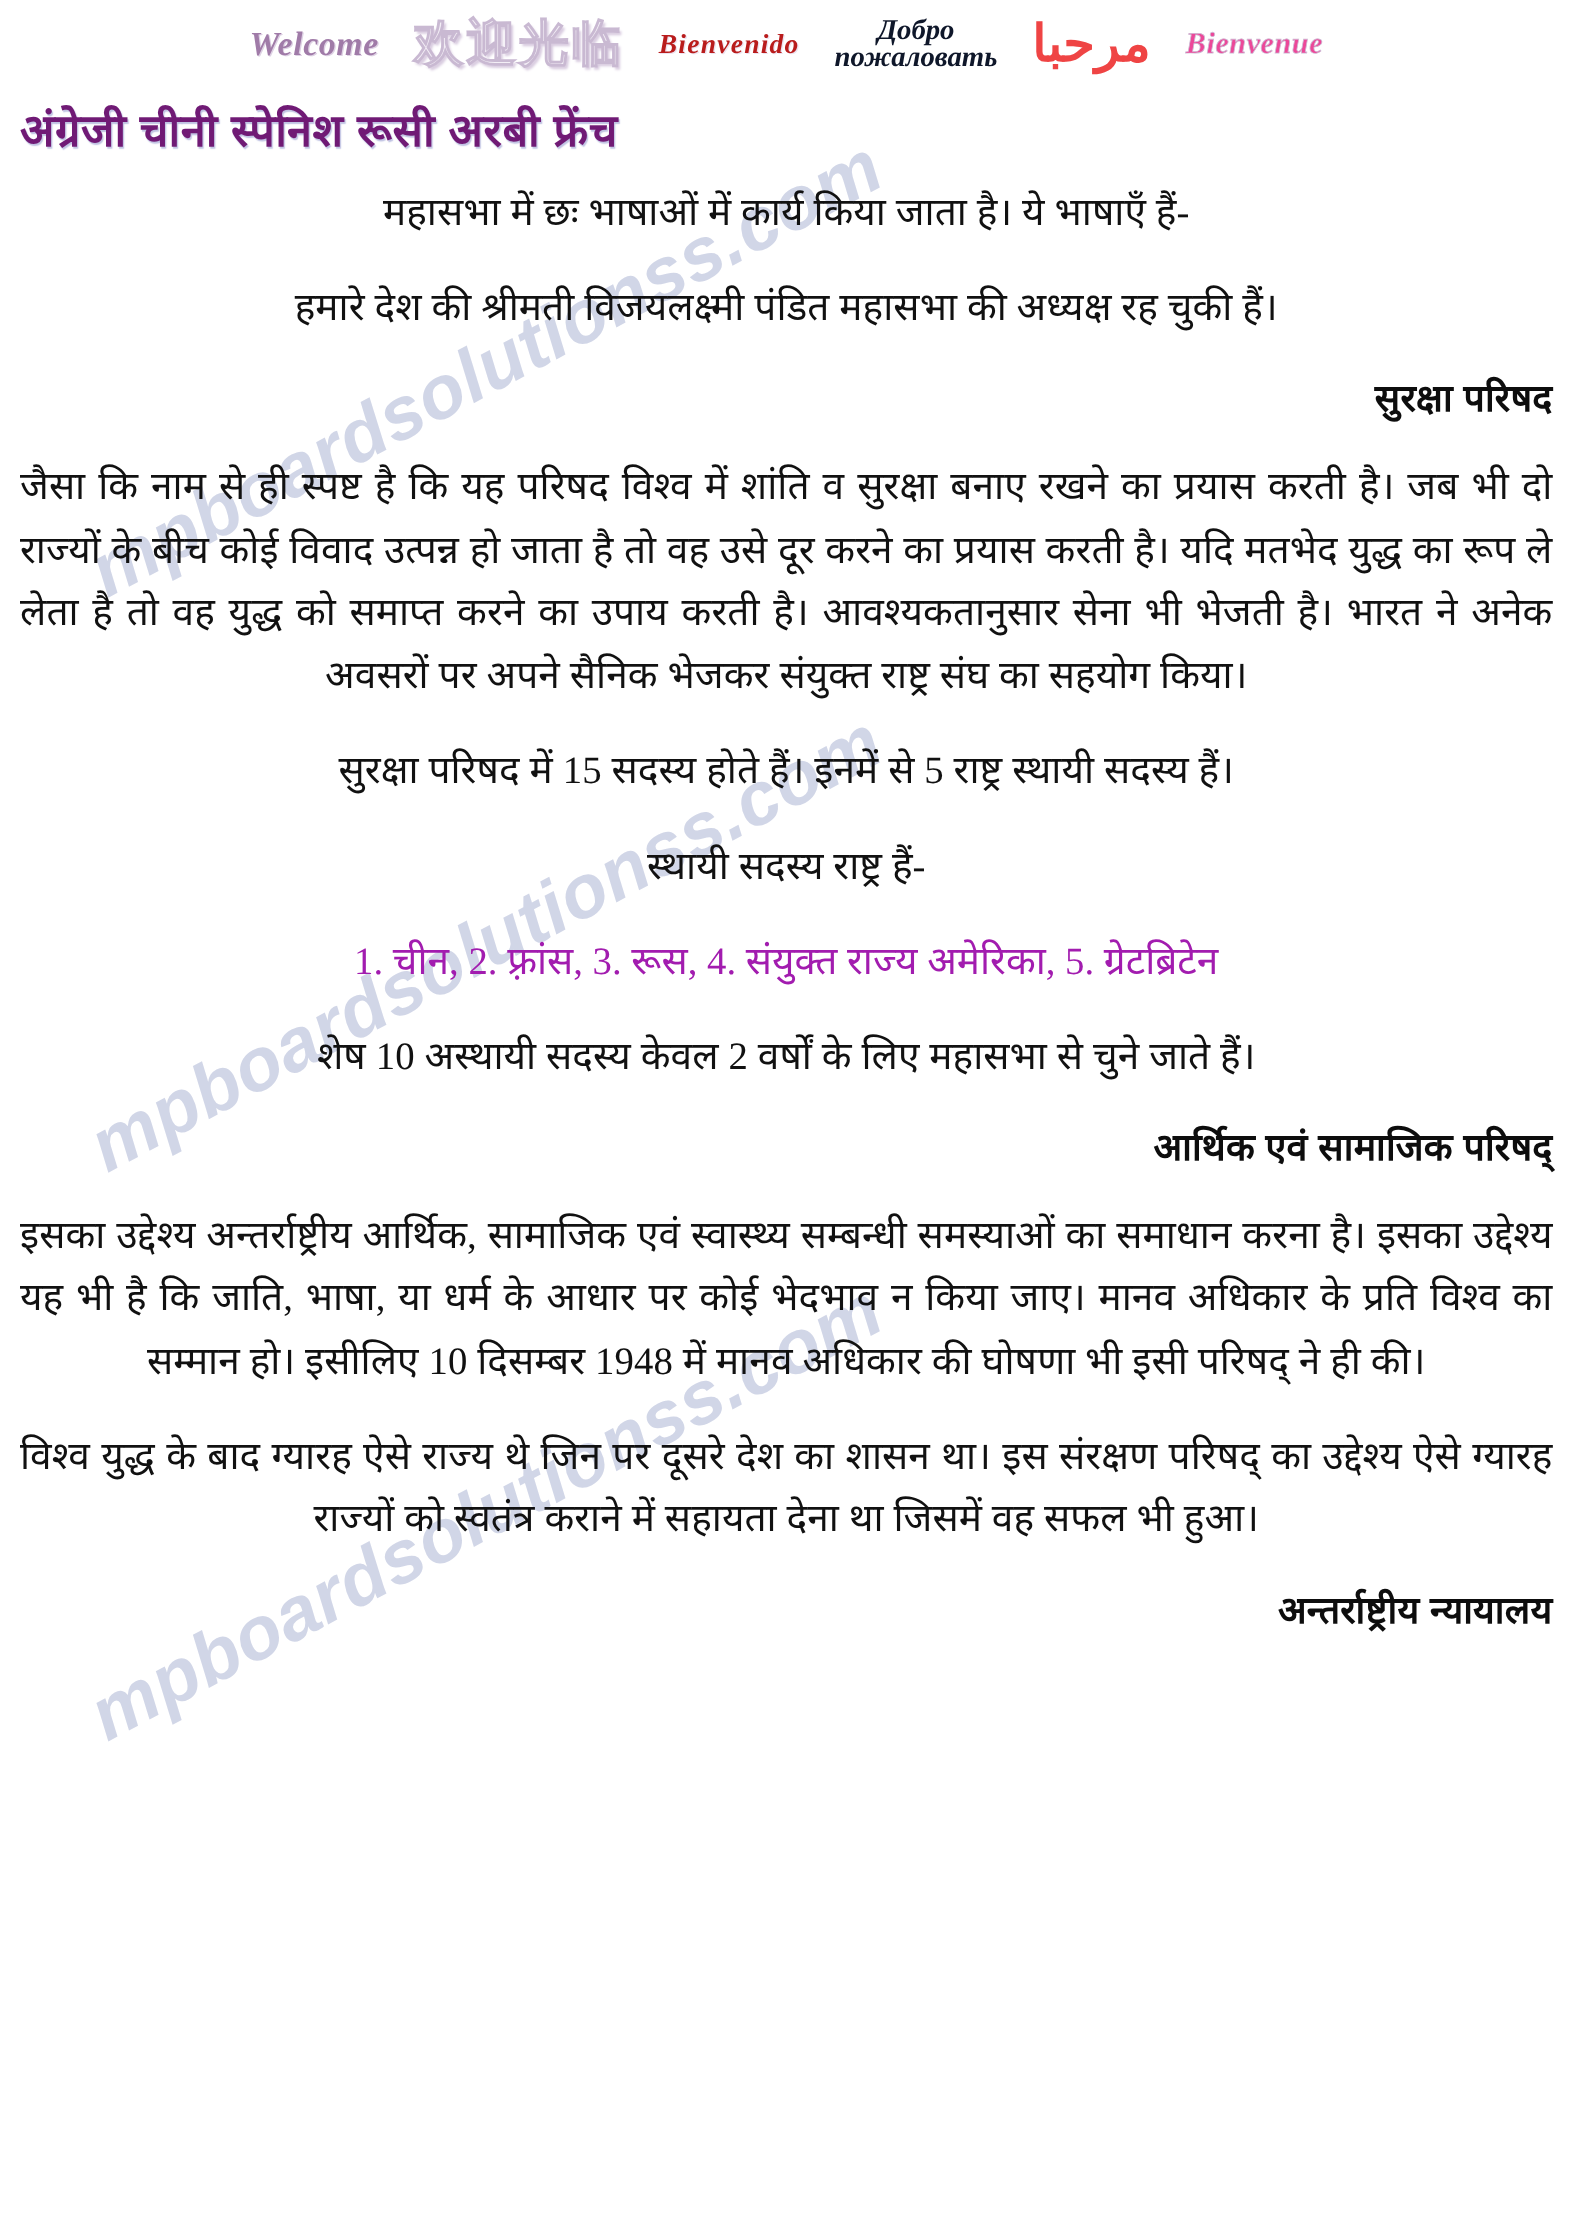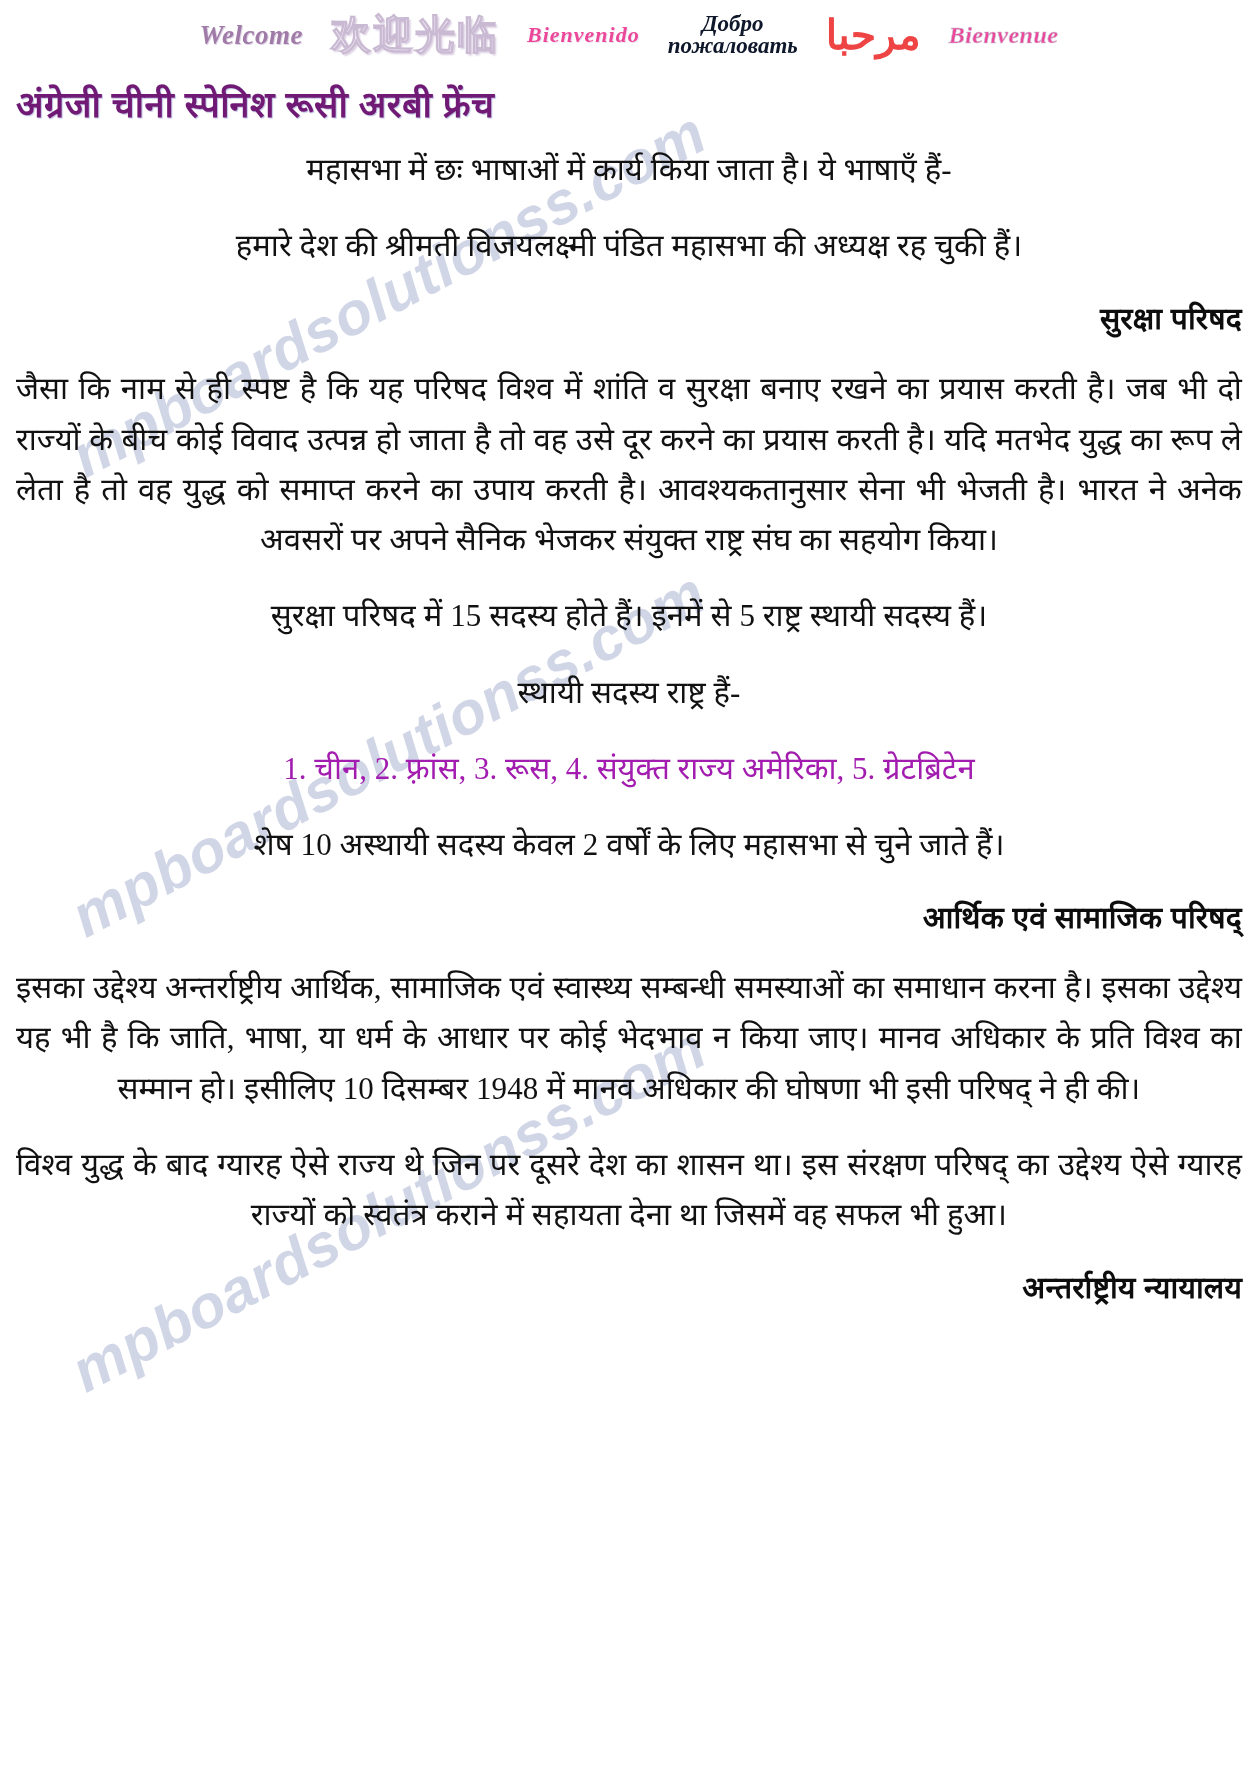--- a/index.html
+++ b/index.html
@@ -70,21 +70,21 @@
   .w-zh {
     font-size: 40px;
     color: #f3eef6;
     font-style: normal;
     -webkit-text-stroke: 1px #c9b9d2;
     text-shadow: 2px 2px 2px #d9cce0;
     letter-spacing: 2px;
   }
   .w-es {
     font-size: 22px;
-    color: #ec4899;
+    color: #b91c1c;
     text-shadow: 1px 1px 0 #ece3f0;
     letter-spacing: 1px;
   }
   .w-ru {
     font-size: 23px;
     color: #0f172a;
     text-align: center;
     line-height: 0.95;
   }
   .w-ru span { display: block; }

